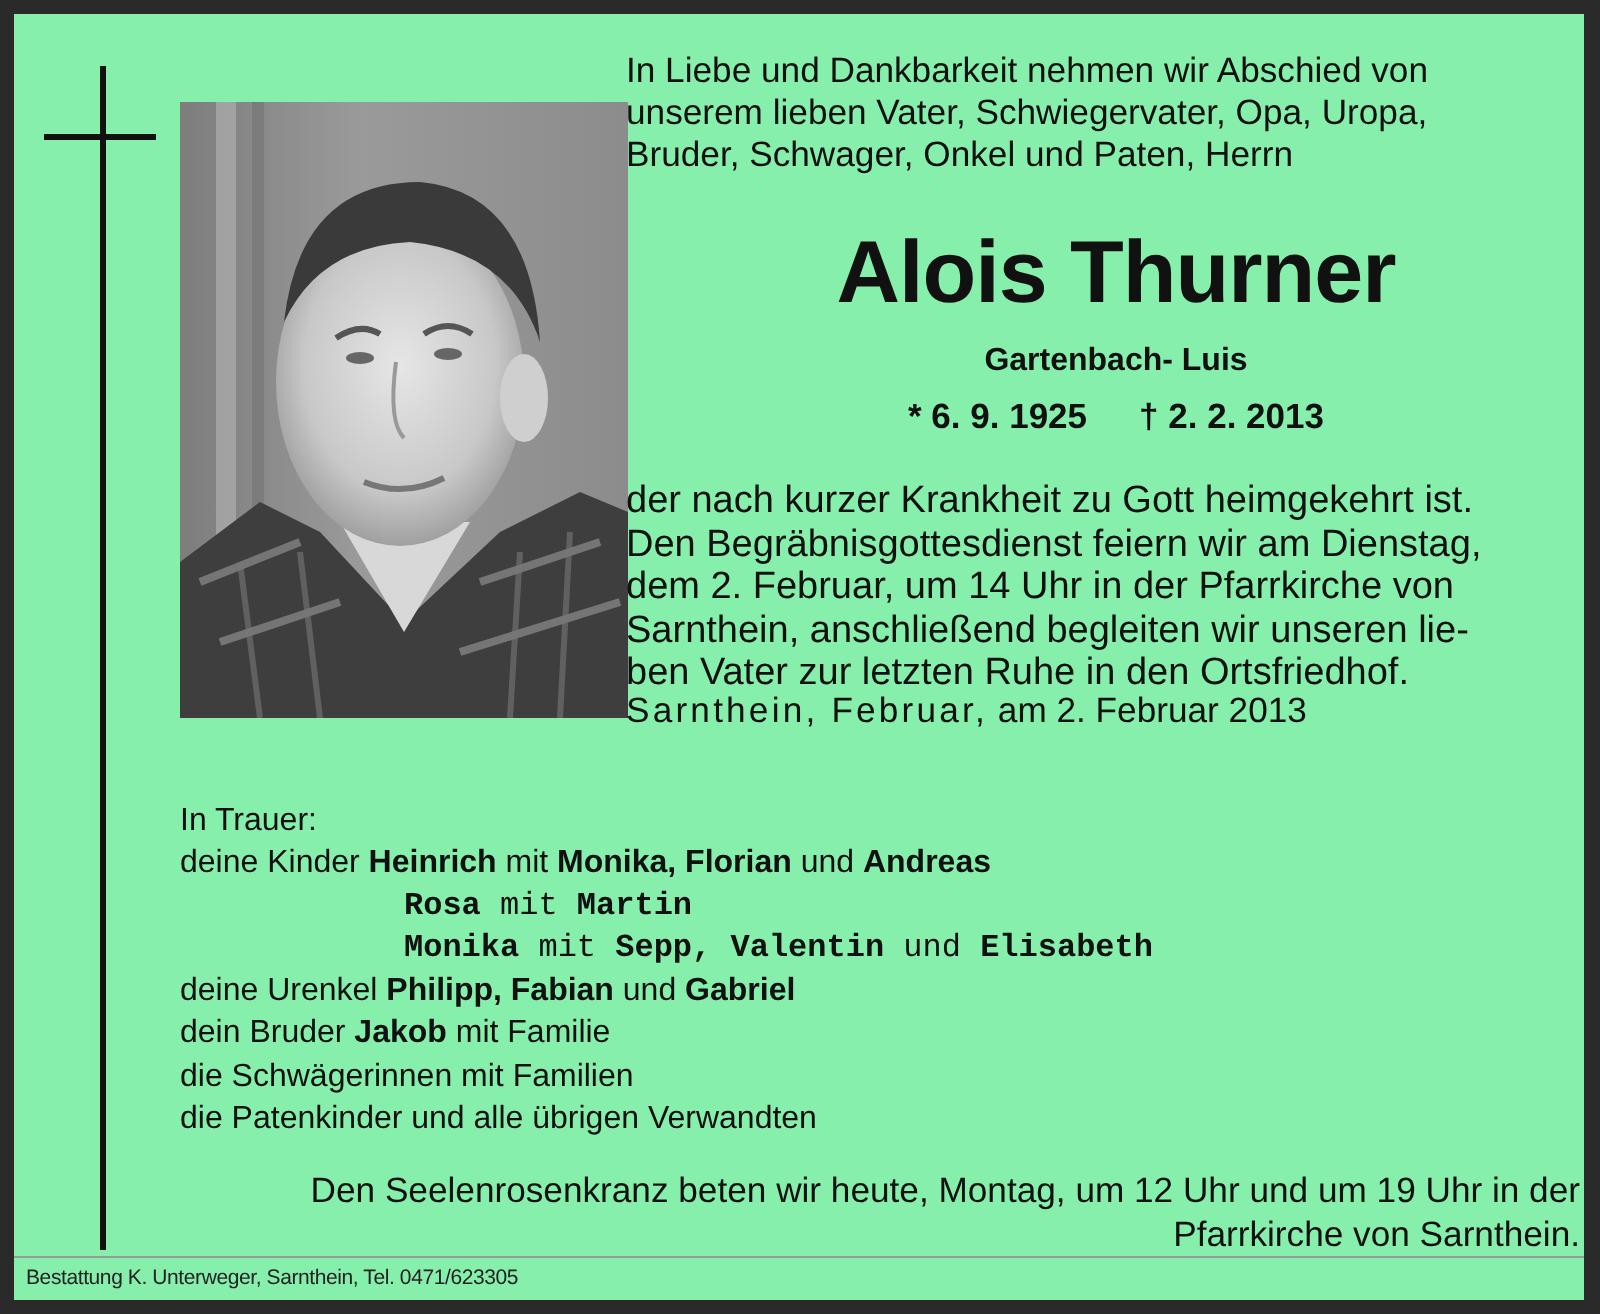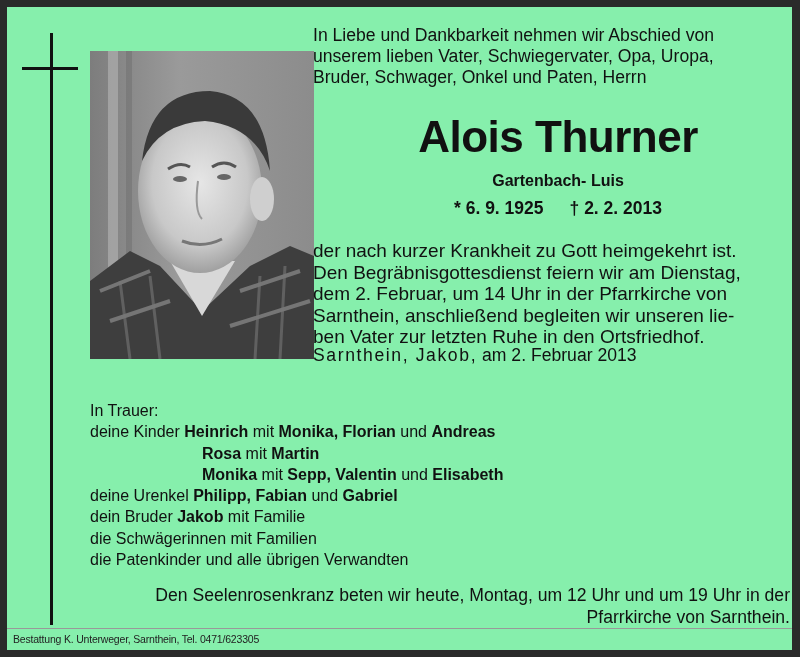--- a/index.html
+++ b/index.html
@@ -11,21 +11,21 @@
   .intro { position: absolute; left: 306px; top: 18px; width: 470px; font-size: 17.6px; line-height: 21px; }
   .name { position: absolute; left: 306px; top: 105px; width: 490px; text-align: center; font-size: 44px; font-weight: bold; letter-spacing: -0.5px; }
   .nickname { position: absolute; left: 306px; top: 165px; width: 490px; text-align: center; font-size: 16px; font-weight: bold; }
   .dates { position: absolute; left: 306px; top: 191px; width: 490px; text-align: center; font-size: 17.5px; font-weight: bold; word-spacing: 0; }
   .dates span + span { margin-left: 26px; }
   .body-text { position: absolute; left: 306px; top: 233px; width: 470px; font-size: 19px; line-height: 21.6px; text-align: justify; }
   .place-date { position: absolute; left: 306px; top: 338px; width: 470px; font-size: 17.6px; }
   .place-date .spaced { letter-spacing: 1.6px; }
   .mourners { position: absolute; left: 83px; top: 393px; width: 600px; font-size: 16px; line-height: 21.3px; }
   .mourners .row { white-space: nowrap; }
-  .mourners .indent { padding-left: 112px; }
+  .mourners .indent { padding-left: 112px; font-family: Liberation Mono, monospace; }
   .mourners b { font-weight: bold; }
   .rosary { position: absolute; left: 83px; top: 578px; width: 700px; font-size: 17.6px; line-height: 21.5px; text-align: right; }
   .footer-line { position: absolute; left: 0; top: 621px; width: 785px; height: 1px; background: #999; }
   .footer { position: absolute; left: 6px; top: 626px; font-size: 10.5px; color: #222; letter-spacing: -0.2px; }
 </style>
 </head>
 <body>
 
 <div class="sheet">
   <div class="cross-v"></div>
@@ -78,21 +78,21 @@
 
   <div class="body-text">
     <div>der nach kurzer Krankheit zu Gott heimgekehrt ist.</div>
     <div>Den Begräbnisgottesdienst feiern wir am Dienstag,</div>
     <div>dem 2. Februar, um 14 Uhr in der Pfarrkirche von</div>
     <div>Sarnthein, anschließend begleiten wir unseren lie-</div>
     <div>ben Vater zur letzten Ruhe in den Ortsfriedhof.</div>
   </div>
 
   <div class="place-date">
-    <span class="spaced">Sarnthein, Jakob,</span><span> am 2. Februar 2013</span>
+    <span class="spaced">Sarnthein, Februar,</span><span> am 2. Februar 2013</span>
   </div>
 
   <div class="mourners">
     <div class="row">In Trauer:</div>
     <div class="row">
       <span>deine Kinder </span><b>Heinrich</b><span> mit </span><b>Monika, Florian</b><span> und </span><b>Andreas</b>
     </div>
     <div class="row indent">
       <b>Rosa</b><span> mit </span><b>Martin</b>
     </div>

